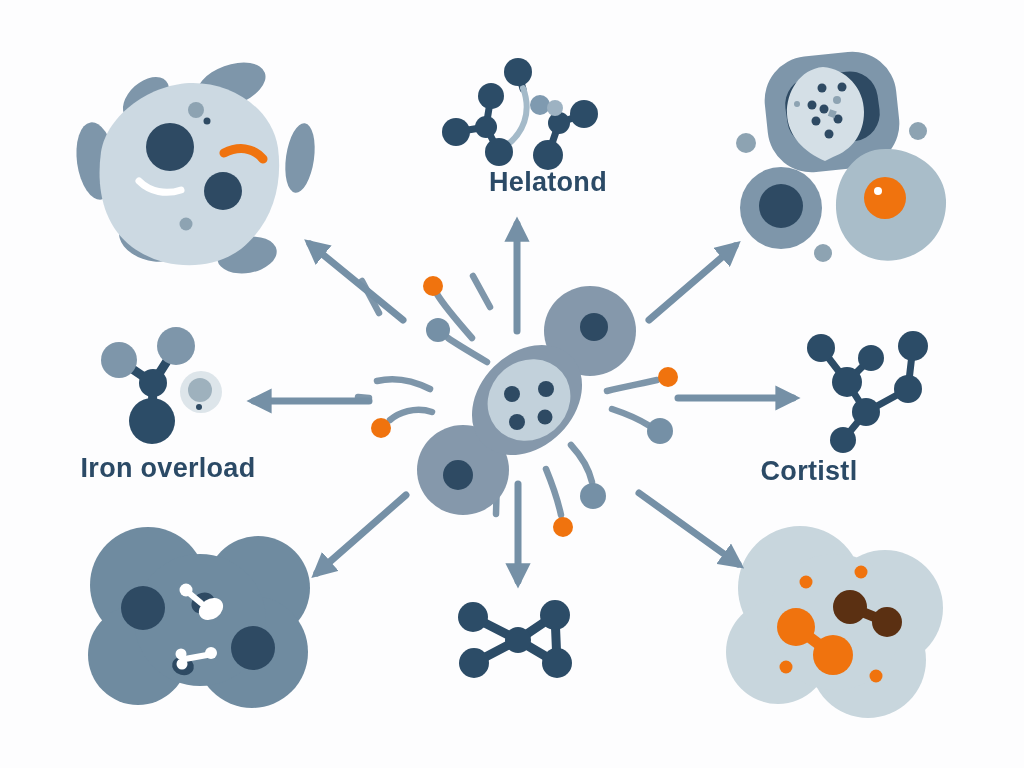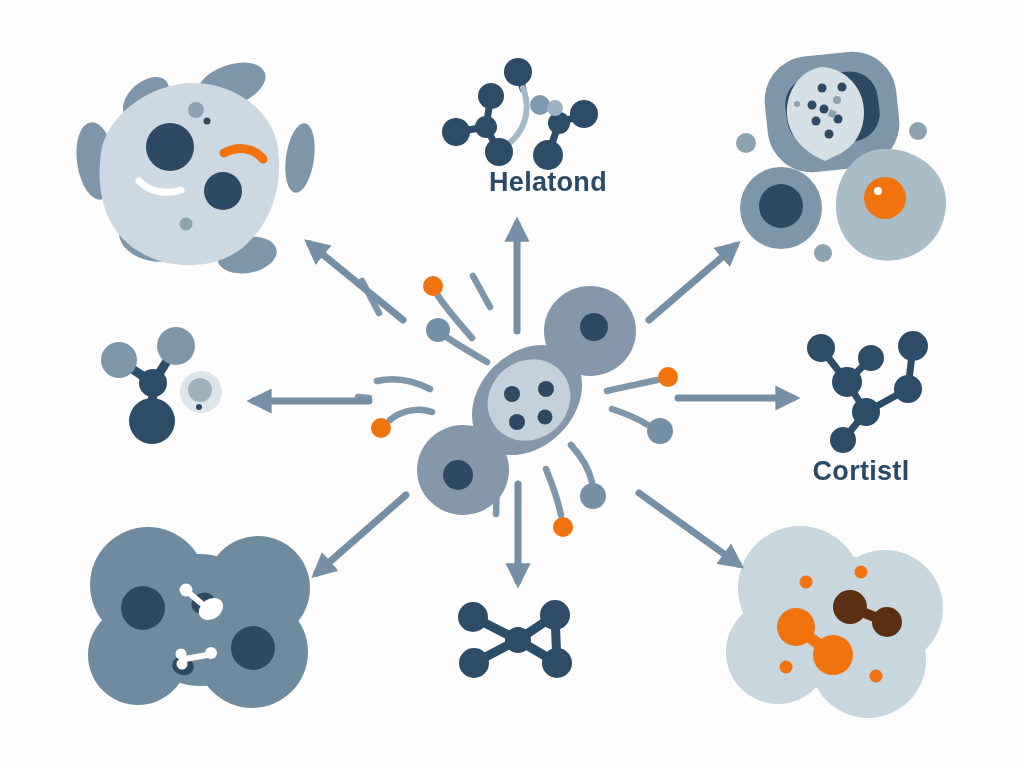--- a/index.html
+++ b/index.html
@@ -263,15 +263,16 @@
     <line x1="649" y1="320" x2="735" y2="246" marker-end="url(#ah)"></line>
     <line x1="369" y1="401" x2="254" y2="401" marker-end="url(#ah)"></line>
     <line x1="678" y1="398" x2="793" y2="398" marker-end="url(#ah)"></line>
     <line x1="406" y1="495" x2="317" y2="573" marker-end="url(#ah)"></line>
     <line x1="518" y1="484" x2="518" y2="581" marker-end="url(#ah)"></line>
     <line x1="639" y1="493" x2="738" y2="564" marker-end="url(#ah)"></line>
   </g>
 </svg>
 
   <div class="label" style="left:524px;top:167px;margin-left:24px;">Helatond</div>
-  <div class="label" style="left:861px;top:456px;">Cortistl</div>
+  <div class="label" style="left:168px;top:453px;">Iron overload</div>
+  <div class="label" style="left:809px;top:456px;">Cortistl</div>
 
 </div>
 
 </body></html>

